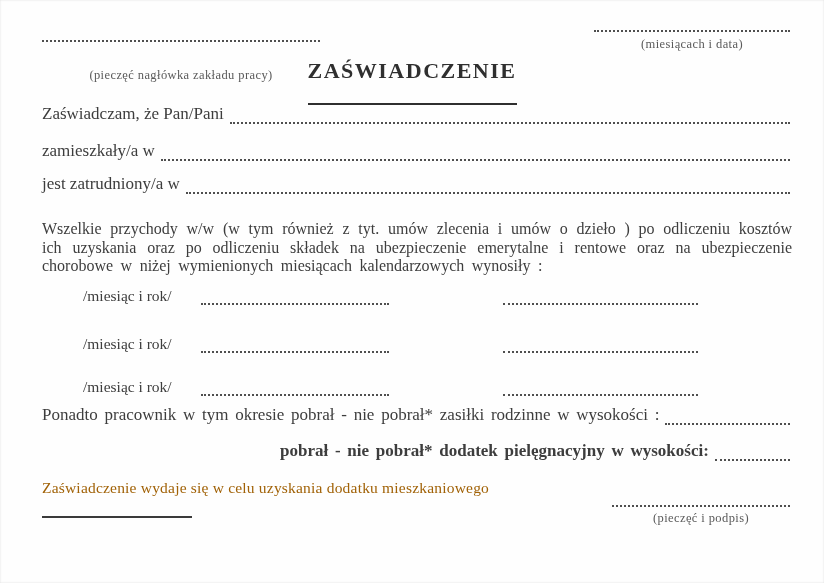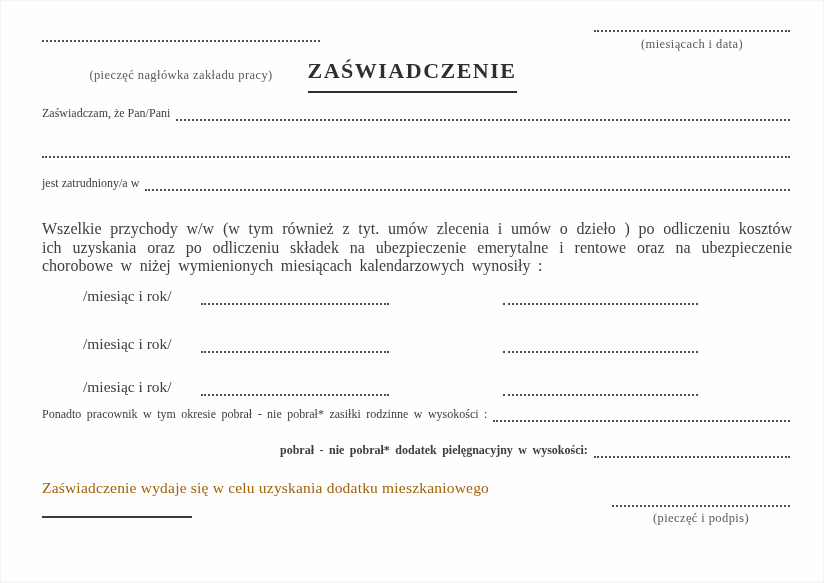--- a/index.html
+++ b/index.html
@@ -28,26 +28,26 @@
     left:0;right:0;top:58px;
     text-align:center;
   }
   .title span{
     display:inline-block;
     font-size:22px;
     font-weight:bold;
     letter-spacing:1.5px;
     color:#2f2f2f;
     border-bottom:2px solid #2f2f2f;
-    padding-bottom:7px;
+    padding-bottom:19px;
   }
   .fieldrow{
     display:flex;
     align-items:flex-end;
-    font-size:12px;
+    font-size:17px;
     color:#3d3d3d;
   }
   .fieldrow .lbl{
     white-space:nowrap;
     padding-right:6px;
   }
   .fill{
     flex:1;
     border-bottom:2px dotted #4f4f4f;
     height:15px;
@@ -99,20 +99,21 @@
   <div class="abs title">
     <span>ZAŚWIADCZENIE</span>
   </div>
 
   <div class="abs fieldrow" style="left:42px;top:104px;width:748px;">
     <span class="lbl">Zaświadczam, że Pan/Pani</span>
     <span class="fill"></span>
   </div>
 
   <div class="abs fieldrow" style="left:42px;top:141px;width:748px;">
+    <span class="lbl">zamieszkały/a w</span>
     <span class="fill"></span>
   </div>
 
   <div class="abs fieldrow" style="left:42px;top:174px;width:748px;">
     <span class="lbl">jest zatrudniony/a w</span>
     <span class="fill"></span>
   </div>
 
 
   <div class="abs para" style="left:42px;top:220px;width:750px;">Wszelkie przychody w/w (w tym również z tyt. umów zlecenia i umów  o  dzieło  ) po  odliczeniu  kosztów ich  uzyskania oraz  po  odliczeniu  składek   na  ubezpieczenie  emerytalne   i   rentowe  oraz   na  ubezpieczenie chorobowe w niżej wymienionych miesiącach kalendarzowych wynosiły :</div>

